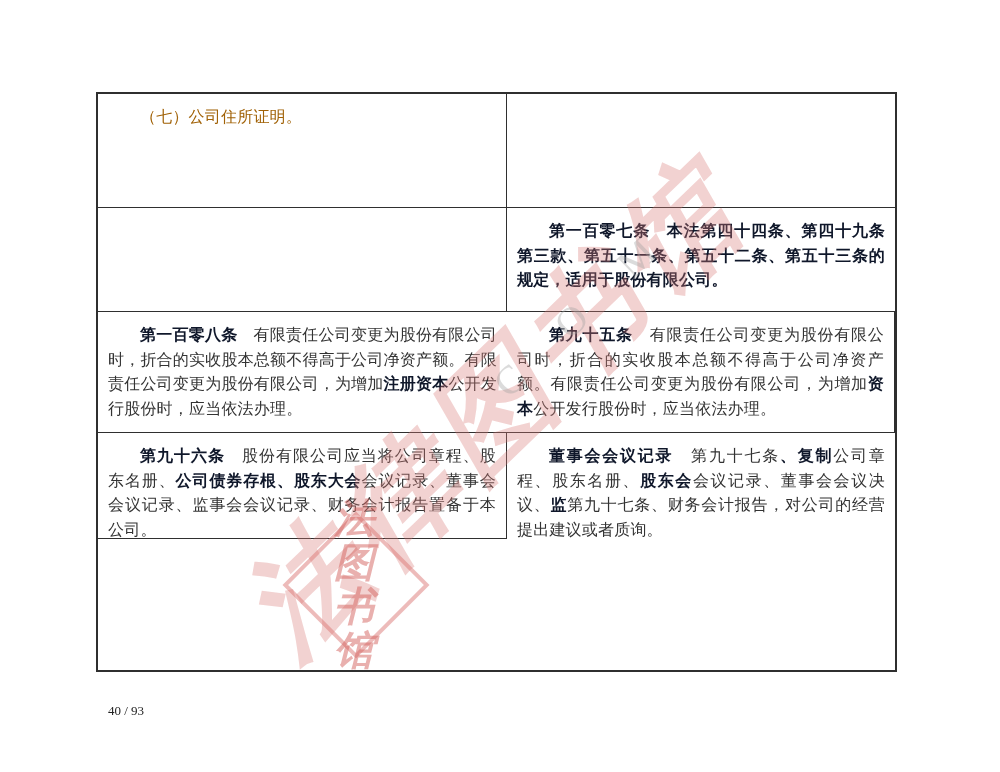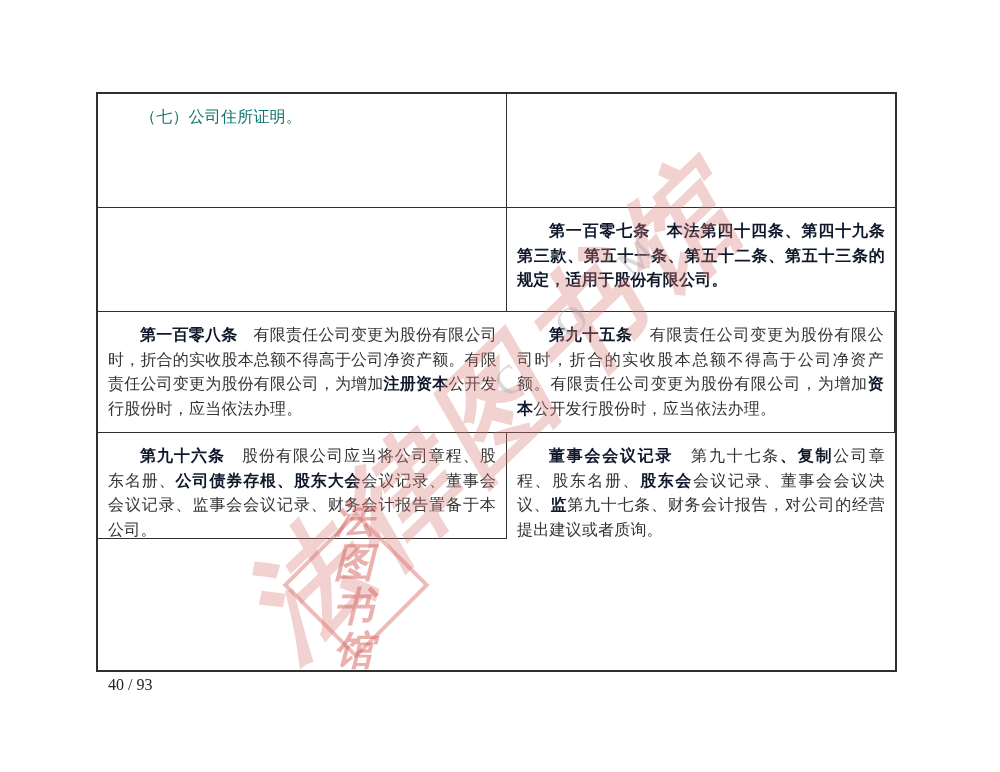--- a/index.html
+++ b/index.html
@@ -32,21 +32,21 @@
   .cell p{
     margin:0;
     font-size:16px;
     line-height:24.6px;
     text-indent:2em;
     text-align:justify;
     color:#333333;
     letter-spacing:0.2px;
   }
   .seg-b{color:#333333;}
-  .seg-r{color:#0f766e;}
+  .seg-r{color:#a16207;}
   .seg-rb{color:#0f172a;font-weight:bold;}
 
   
   .wm{position:absolute;pointer-events:none;z-index:5;}
   .wm-script{
     left:100px;top:330px;width:790px;
     transform:rotate(-44deg);
     text-align:center;
     font-size:118px;font-weight:bold;font-style:italic;
     color:rgba(216,122,120,0.34);
@@ -72,22 +72,22 @@
     transform:translate(-50%,-50%) rotate(-45deg);
     text-align:center;
     font-weight:bold;font-style:italic;
     font-size:40px;line-height:44px;
     color:rgba(211,97,94,0.5);
     letter-spacing:4px;
     white-space:pre-line;
   }
 
   .footer{
-    position:absolute;left:108px;top:676px;
-    font-size:16px;color:#222222;
+    position:absolute;left:108px;top:703px;
+    font-size:13px;color:#222222;
     z-index:2;
   }
 </style>
 </head>
 <body>
 
 <div class="page">
 
   <div class="tbl" id="tbl">
       <div class="cell">

